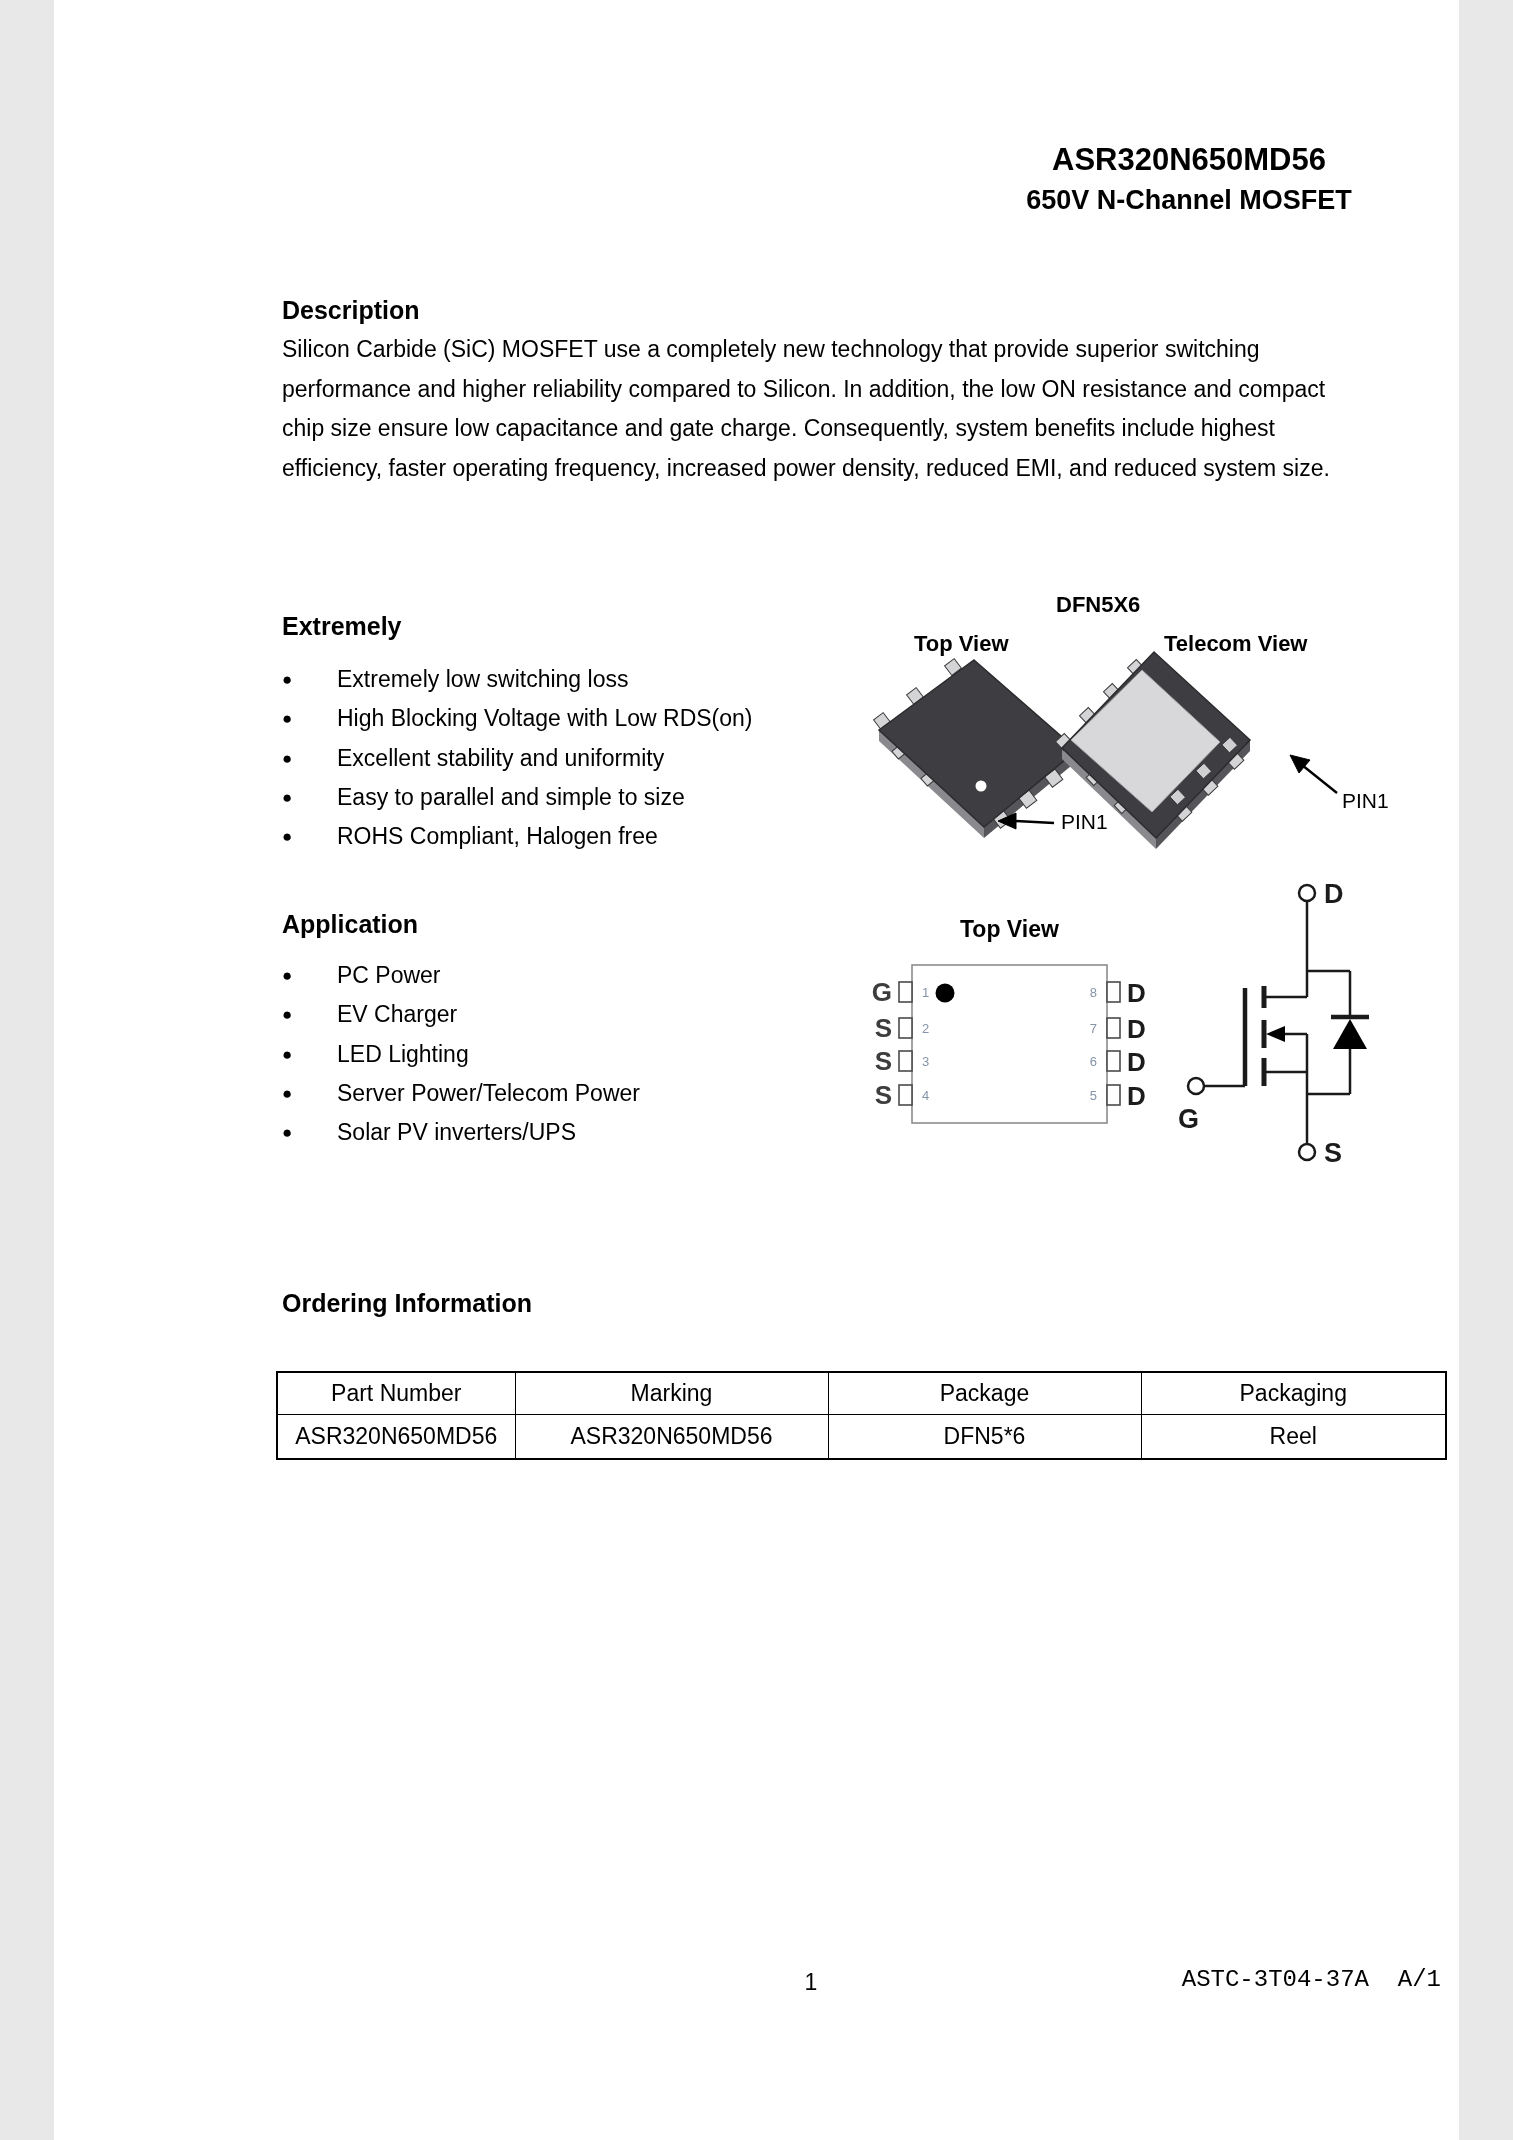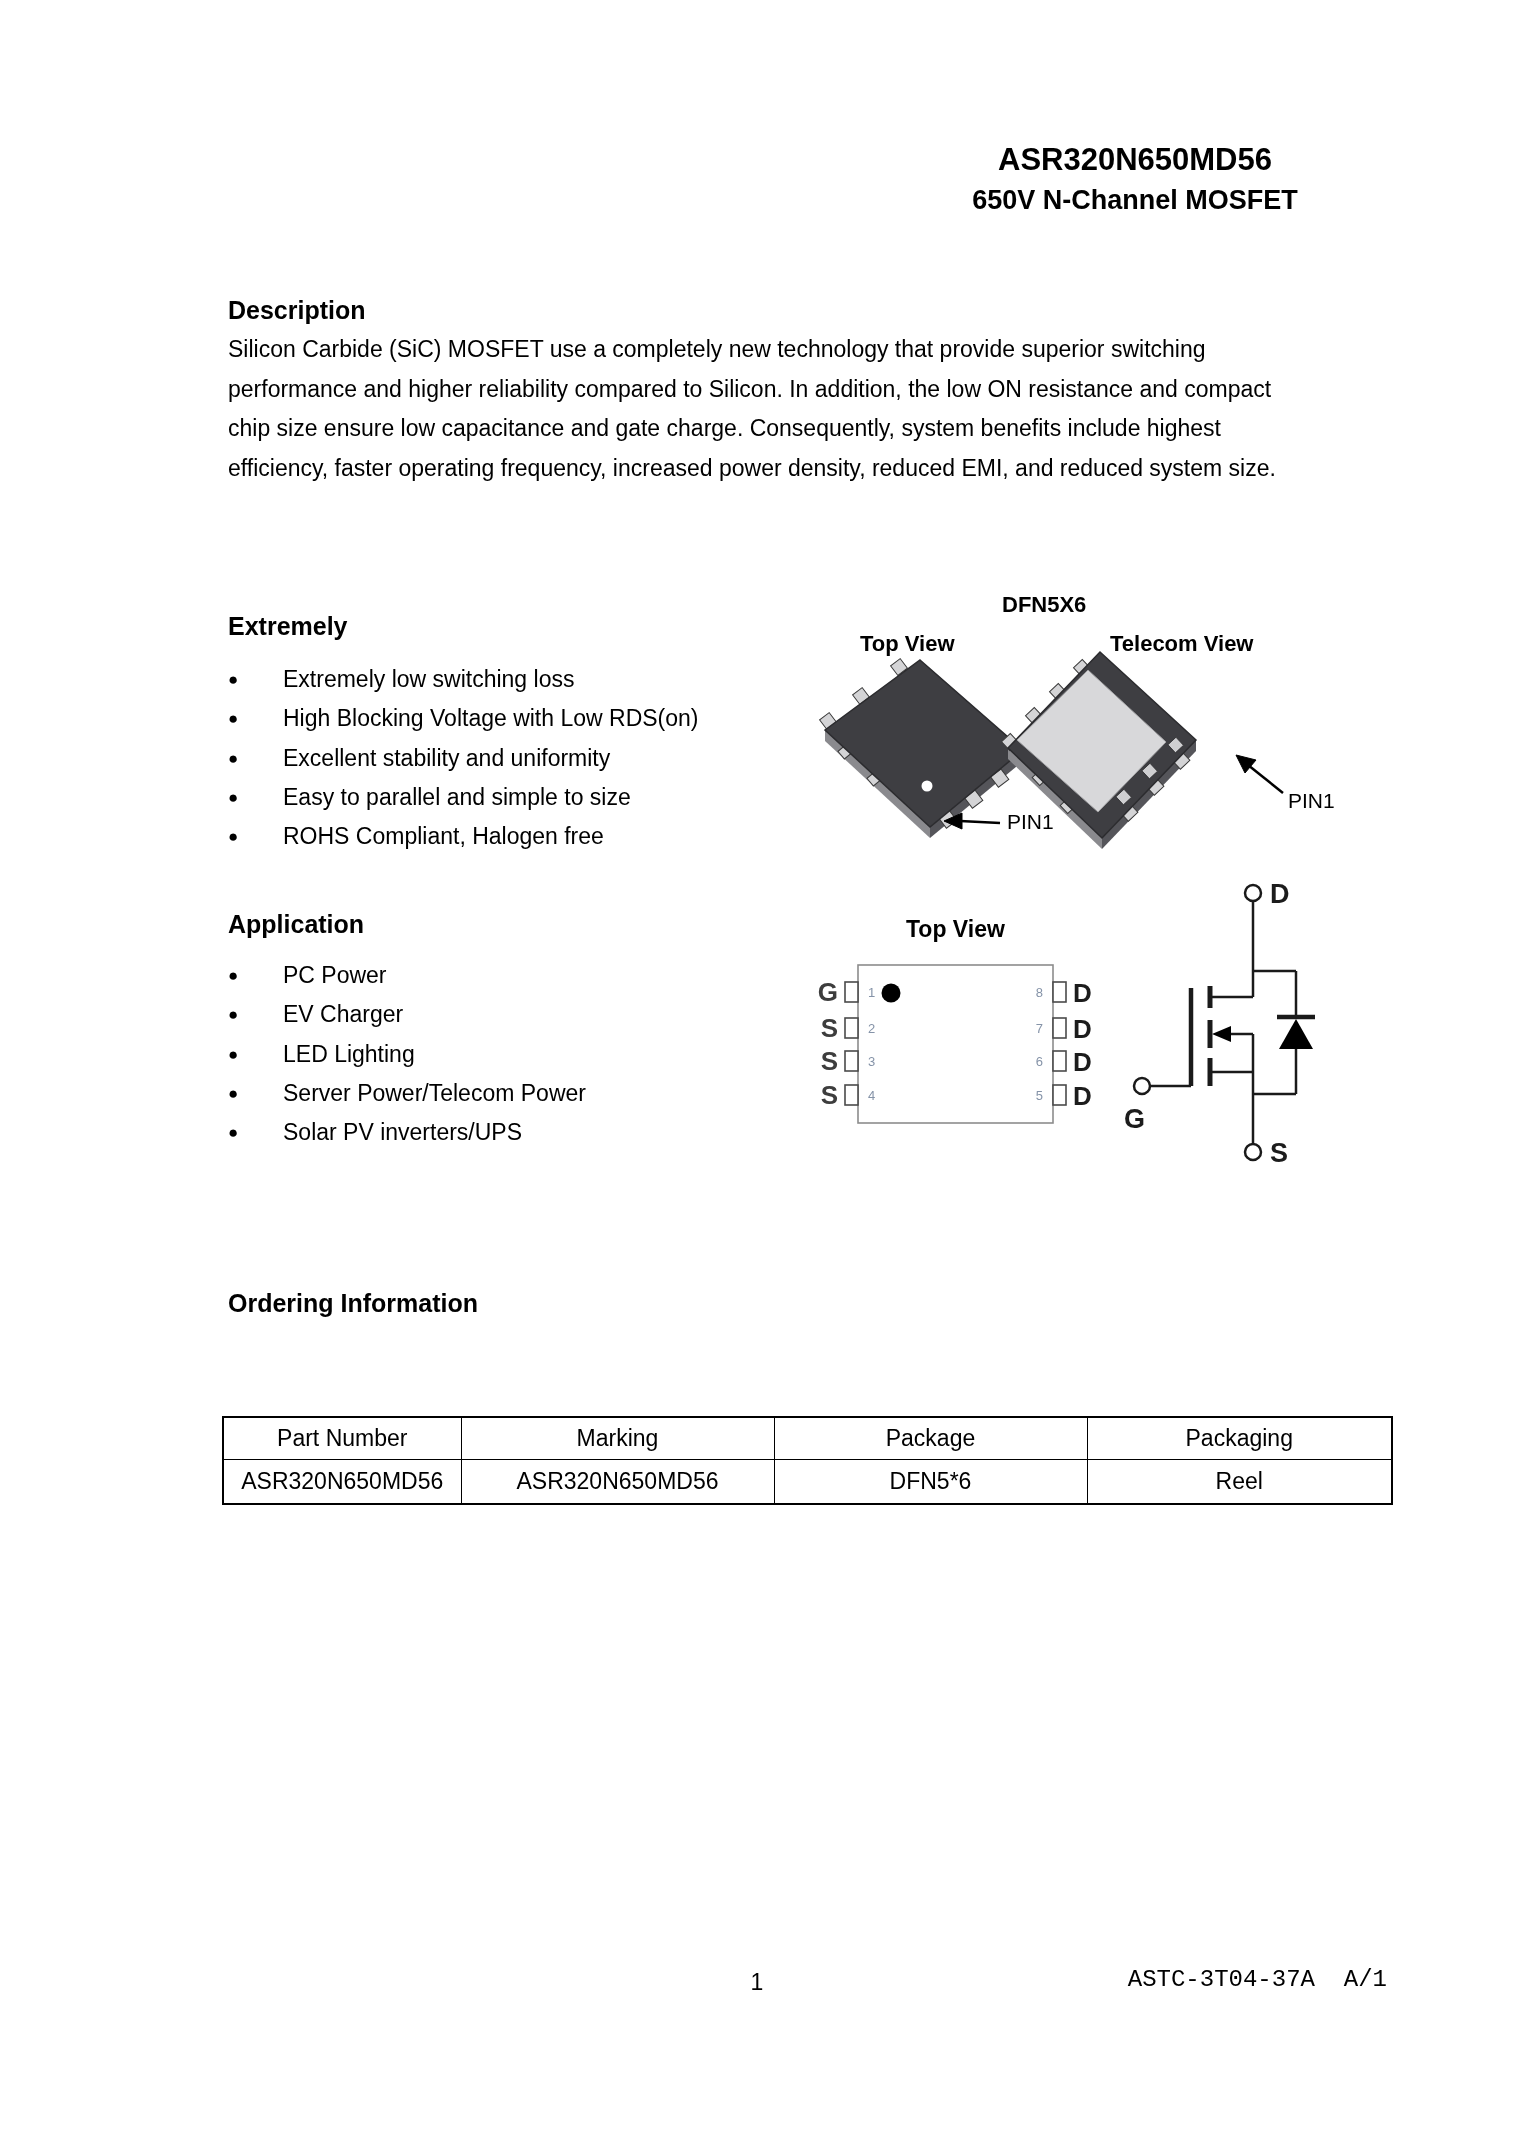--- a/index.html
+++ b/index.html
@@ -1,18 +1,18 @@
 <!DOCTYPE html>
 <html><head>
 <meta charset="utf-8">
 <style>
   html,body{margin:0;padding:0;background:#e8e8e8;}
   .page{
     position:relative;
-    width:1513px;height:2140px;
+    width:1405px;height:2140px;
     background:#ffffff;
     font-family:"Liberation Sans", sans-serif;
     color:#000;
     overflow:hidden;
     margin:0 auto;
   }
   .abs{position:absolute;}
   .title-block{left:940px;top:142px;width:390px;text-align:center;}
   .part-title{font-size:31px;font-weight:bold;line-height:36px;}
   .part-subtitle{font-size:27px;font-weight:bold;line-height:32px;margin-top:6px;text-align:center;}
@@ -35,21 +35,21 @@
   }
   .order-table th,.order-table td{
     border:1.6px solid #000;
     font-weight:normal;
     font-size:23px;
     text-align:center;
     padding:0;
   }
   .order-table tr.hdr{height:42px;}
   .order-table tr.row{height:45px;}
-  .order-table{border:2.6px solid #000;margin-top:45px;}
+  .order-table{border:2.6px solid #000;}
   .footer-page{left:742px;top:1969px;width:30px;text-align:center;font-size:23px;}
   .footer-doc{
     left:1025px;top:1966px;width:362px;text-align:right;
     font-family:Liberation Mono, monospace;
     font-size:24px;white-space:pre;
   }
   svg text{font-family:"Liberation Sans", sans-serif;}
 </style>
 </head>
 <body>

